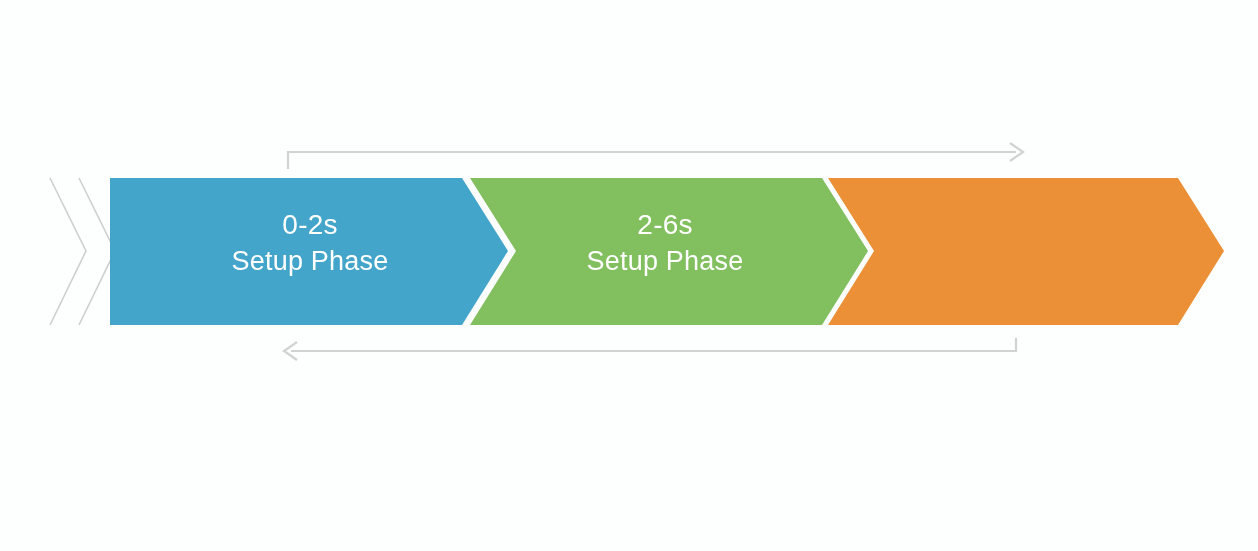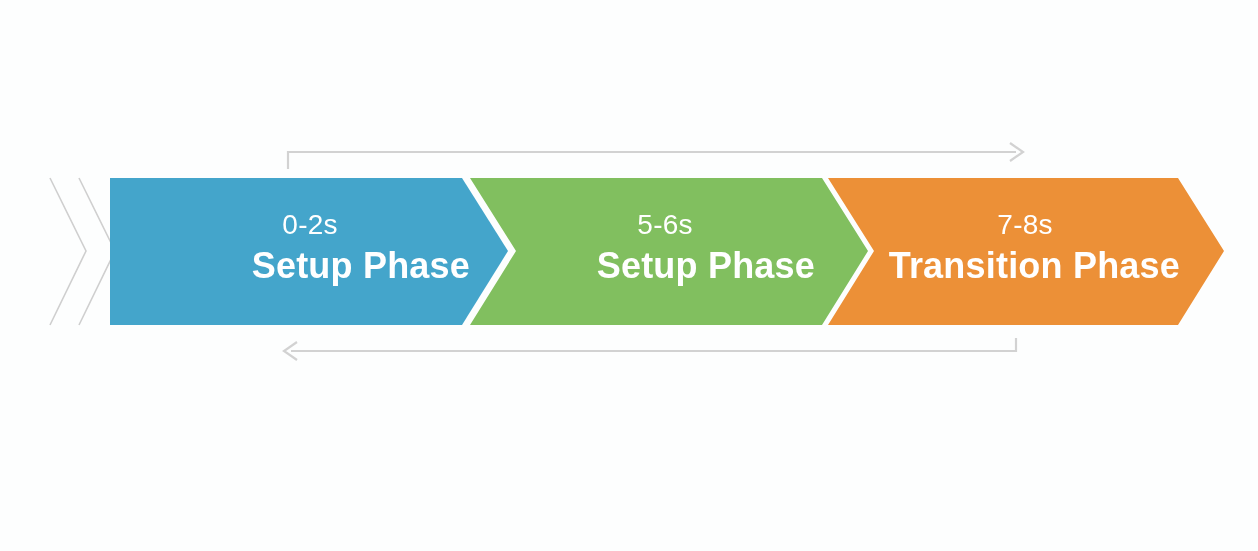--- a/index.html
+++ b/index.html
@@ -36,24 +36,23 @@
   }
   .seg-time {
     display: block;
     font-size: 28px;
     font-weight: 400;
     letter-spacing: 0.2px;
     margin-bottom: 9px;
   }
   .seg-name {
     display: block;
-    font-size: 36px;
-    font-weight: 700;
+    font-size: 27px;
+    font-weight: 400;
     letter-spacing: 0.2px;
-    text-align: right;
   }
   #label-0 { left: 150px; top: 211px; width: 320px; }
   #label-1 { left: 515px; top: 211px; width: 300px; }
   #label-2 { left: 870px; top: 211px; width: 310px; }
 </style>
 </head>
 <body style="background: rgb(253, 254, 254);">
 
 <div id="diagram-root">
 
@@ -78,22 +77,18 @@
       <polyline points="297,342 284,351 297,360" fill="none" stroke="#d2d2d2" stroke-width="2.2" stroke-linecap="butt" stroke-linejoin="miter"></polyline>
     </g>
   </svg>
 
   <div class="seg-label" id="label-0">
     <span class="seg-time">0-2s</span>
     <span class="seg-name">Setup Phase</span>
   </div>
 
   <div class="seg-label" id="label-1">
-    <span class="seg-time">5-6s</span>
+    <span class="seg-time">2-6s</span>
     <span class="seg-name">Setup Phase</span>
   </div>
 
-  <div class="seg-label" id="label-2">
-    <span class="seg-time">7-8s</span>
-    <span class="seg-name">Transition Phase</span>
-  </div>
 
 </div>
 
 </body></html>

